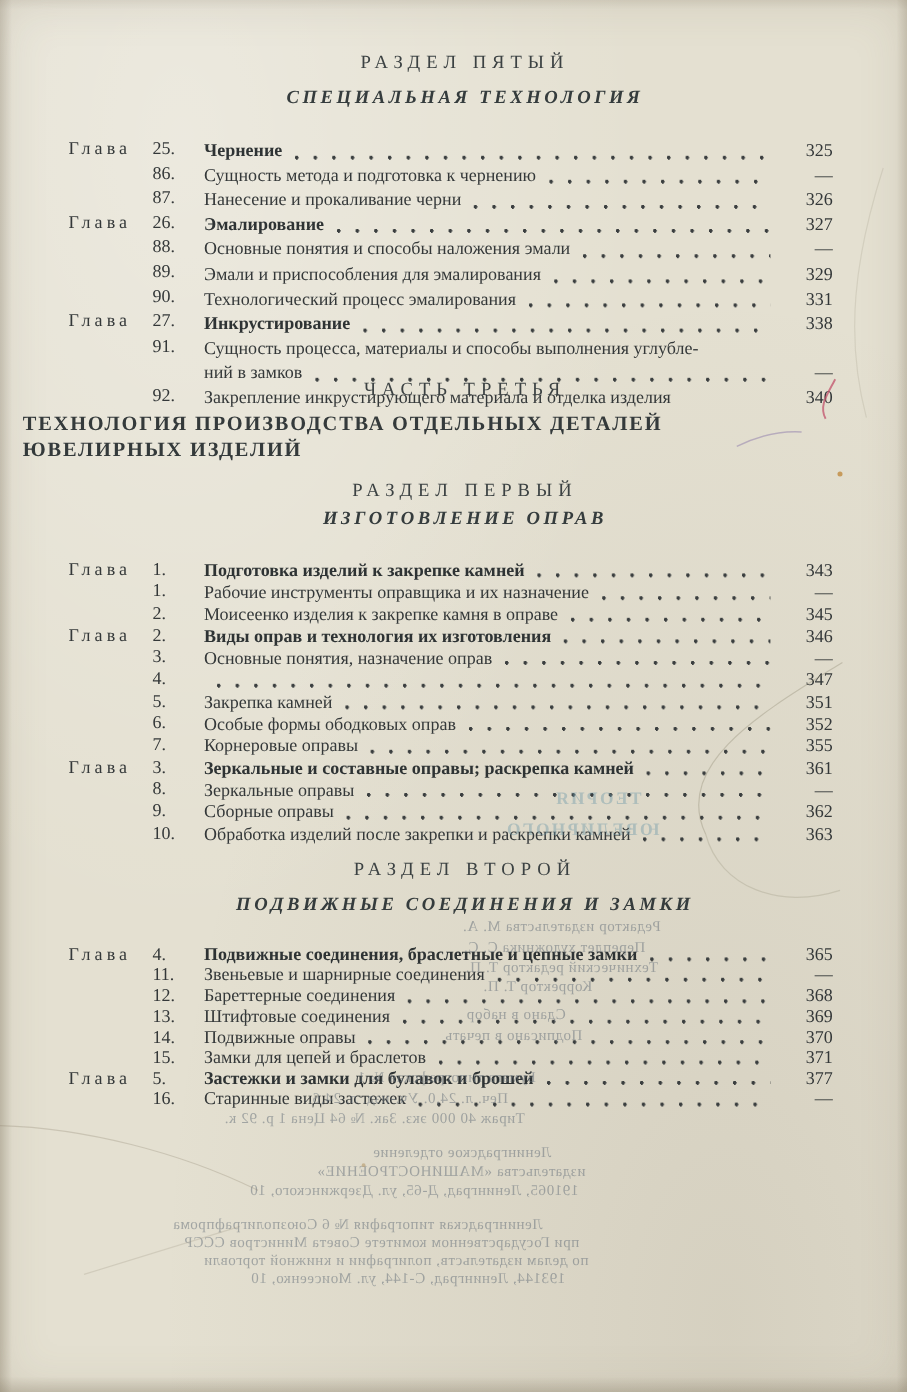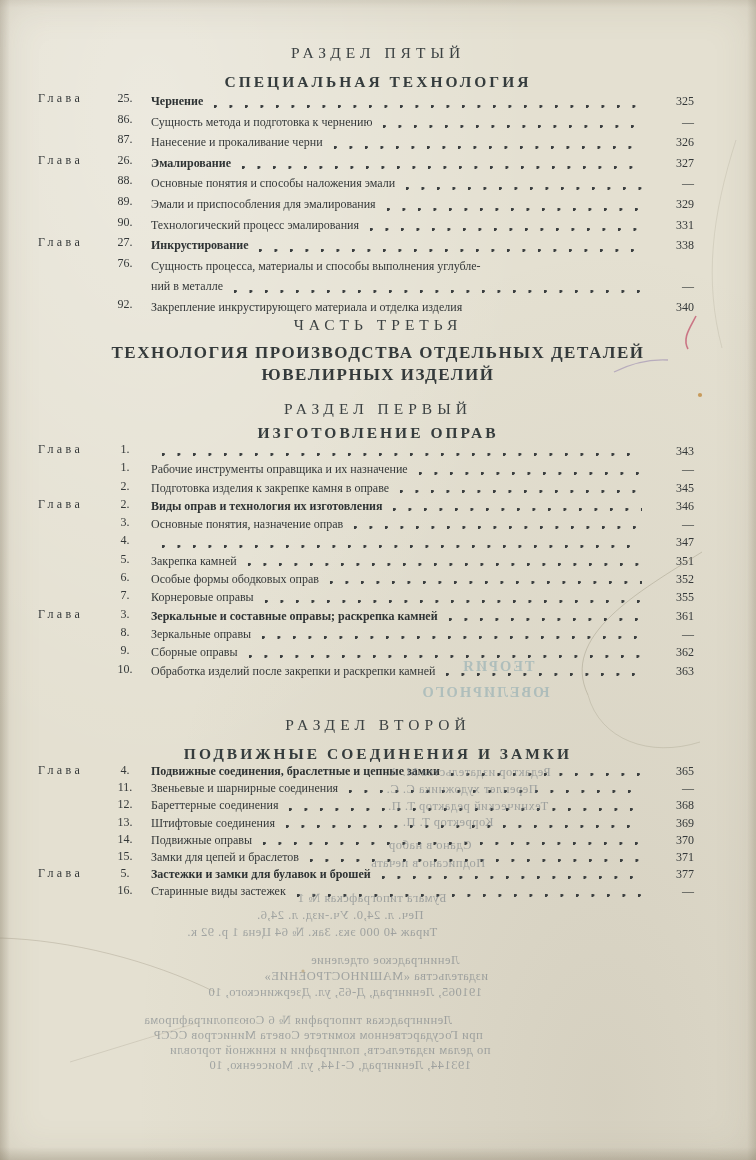--- a/index.html
+++ b/index.html
@@ -13,46 +13,46 @@
     background:
       radial-gradient(ellipse at 20% 10%, rgba(255,255,255,0.30), rgba(255,255,255,0) 45%),
       radial-gradient(ellipse at 80% 95%, rgba(125,112,88,0.14), rgba(0,0,0,0) 55%),
       linear-gradient(90deg, rgba(118,108,86,0.30) 0px, rgba(118,108,86,0) 10px),
       linear-gradient(270deg, rgba(118,108,86,0.22) 0px, rgba(118,108,86,0) 9px),
       linear-gradient(0deg, rgba(118,108,86,0.26) 0px, rgba(118,108,86,0) 13px),
       linear-gradient(180deg, rgba(118,108,86,0.12) 0px, rgba(118,108,86,0) 8px),
       #e4e0d1;
     box-shadow: inset 0 0 40px rgba(120,108,84,0.18);
   }
-  .block{position:absolute;left:0;right:0;}
+  .block{position:absolute;left:0;right:0;padding-left:19px;}
   .blockA{top:44px;}
   .blockB{top:316px;}
   .blockC{top:716px;}
 
   .kicker{
     text-align:center;font-size:15.5px;letter-spacing:5px;
     color:#3c4243;white-space:nowrap;
   }
   .sec-title{
     text-align:center;font-size:15.5px;font-weight:bold;letter-spacing:3px;
-    color:#353c3d;margin-top:11px;white-space:nowrap;
+    color:#353c3d;margin-top:11px;white-space:nowrap;font-style:italic;
   }
   .part-title{
-    text-align:center;font-size:17px;font-weight:bold;letter-spacing:1.5px;
+    font-size:17px;font-weight:bold;letter-spacing:1.5px;
     color:#343a3b;line-height:22px;
   }
   .mt6{margin-top:6px;} .mt8{margin-top:8px;} .mt10{margin-top:14px;}
 
-  .entries{padding-left:38px;padding-right:62px;margin-top:0;font-size:12px;}
+  .entries{padding-left:38px;padding-right:62px;margin-top:25px;font-size:15px;}
   .entries.s5 .line{line-height:20.6px;}
   .entries.s1 .line{line-height:18.3px;}
   .entries.s2 .line{line-height:17.2px;}
   .row{display:flex;align-items:flex-start;}
   .lead{width:70px;flex:none;letter-spacing:3.4px;white-space:nowrap;}
-  .num{width:34px;flex:none;text-align:center;margin-right:9px;font-family:Liberation Serif, serif;}
+  .num{width:34px;flex:none;text-align:left;margin-right:9px;font-family:Liberation Serif, serif;}
   .rowbody{flex:1 1 auto;min-width:0;}
   .line{display:flex;}
   .t{white-space:nowrap;font-family:Liberation Serif, serif;}
   .t.fill{flex:1 1 auto;}
   .b{font-weight:bold;color:#2e3334;}
   .leader{
     flex:1 1 auto;align-self:flex-end;height:5px;min-width:12px;
     margin:0 6px 3px 10px;
     background-image:radial-gradient(circle at 2.2px 2.4px, #3a3e3f 1.45px, rgba(0,0,0,0) 1.65px);
     background-size:15.5px 5px;background-repeat:repeat-x;
@@ -163,27 +163,27 @@
           <div class="rowbody">
             <div class="line">
               <span class="t b">Инкрустирование</span>
               <span class="leader"></span>
               <span class="pg">338</span>
             </div>
           </div>
         </div>
         <div class="row">
           <span class="lead"></span>
-          <span class="num">76.</span>
+          <span class="num">91.</span>
           <div class="rowbody">
             <div class="line">
               <span class="t">Сущность процесса, материалы и способы выполнения углубле-</span>
             </div>
             <div class="line">
-              <span class="t">ний в металле</span>
+              <span class="t">ний в замков</span>
               <span class="leader"></span>
               <span class="pg">—</span>
             </div>
           </div>
         </div>
         <div class="row">
           <span class="lead"></span>
           <span class="num">92.</span>
           <div class="rowbody">
             <div class="line">
@@ -200,20 +200,21 @@
     <div class="part-title mt8">ТЕХНОЛОГИЯ ПРОИЗВОДСТВА ОТДЕЛЬНЫХ ДЕТАЛЕЙ</div>
     <div class="part-title">ЮВЕЛИРНЫХ ИЗДЕЛИЙ</div>
     <div class="kicker mt10">РАЗДЕЛ ПЕРВЫЙ</div>
     <div class="sec-title mt6">ИЗГОТОВЛЕНИЕ ОПРАВ</div>
     <div class="entries s1">
         <div class="row">
           <span class="lead">Глава</span>
           <span class="num">1.</span>
           <div class="rowbody">
             <div class="line">
+              <span class="t b">Подготовка изделий к закрепке камней</span>
               <span class="leader"></span>
               <span class="pg">343</span>
             </div>
           </div>
         </div>
         <div class="row">
           <span class="lead"></span>
           <span class="num">1.</span>
           <div class="rowbody">
             <div class="line">
@@ -221,21 +222,21 @@
               <span class="leader"></span>
               <span class="pg">—</span>
             </div>
           </div>
         </div>
         <div class="row">
           <span class="lead"></span>
           <span class="num">2.</span>
           <div class="rowbody">
             <div class="line">
-              <span class="t">Подготовка изделия к закрепке камня в оправе</span>
+              <span class="t">Моисеенко изделия к закрепке камня в оправе</span>
               <span class="leader"></span>
               <span class="pg">345</span>
             </div>
           </div>
         </div>
         <div class="row">
           <span class="lead">Глава</span>
           <span class="num">2.</span>
           <div class="rowbody">
             <div class="line">

